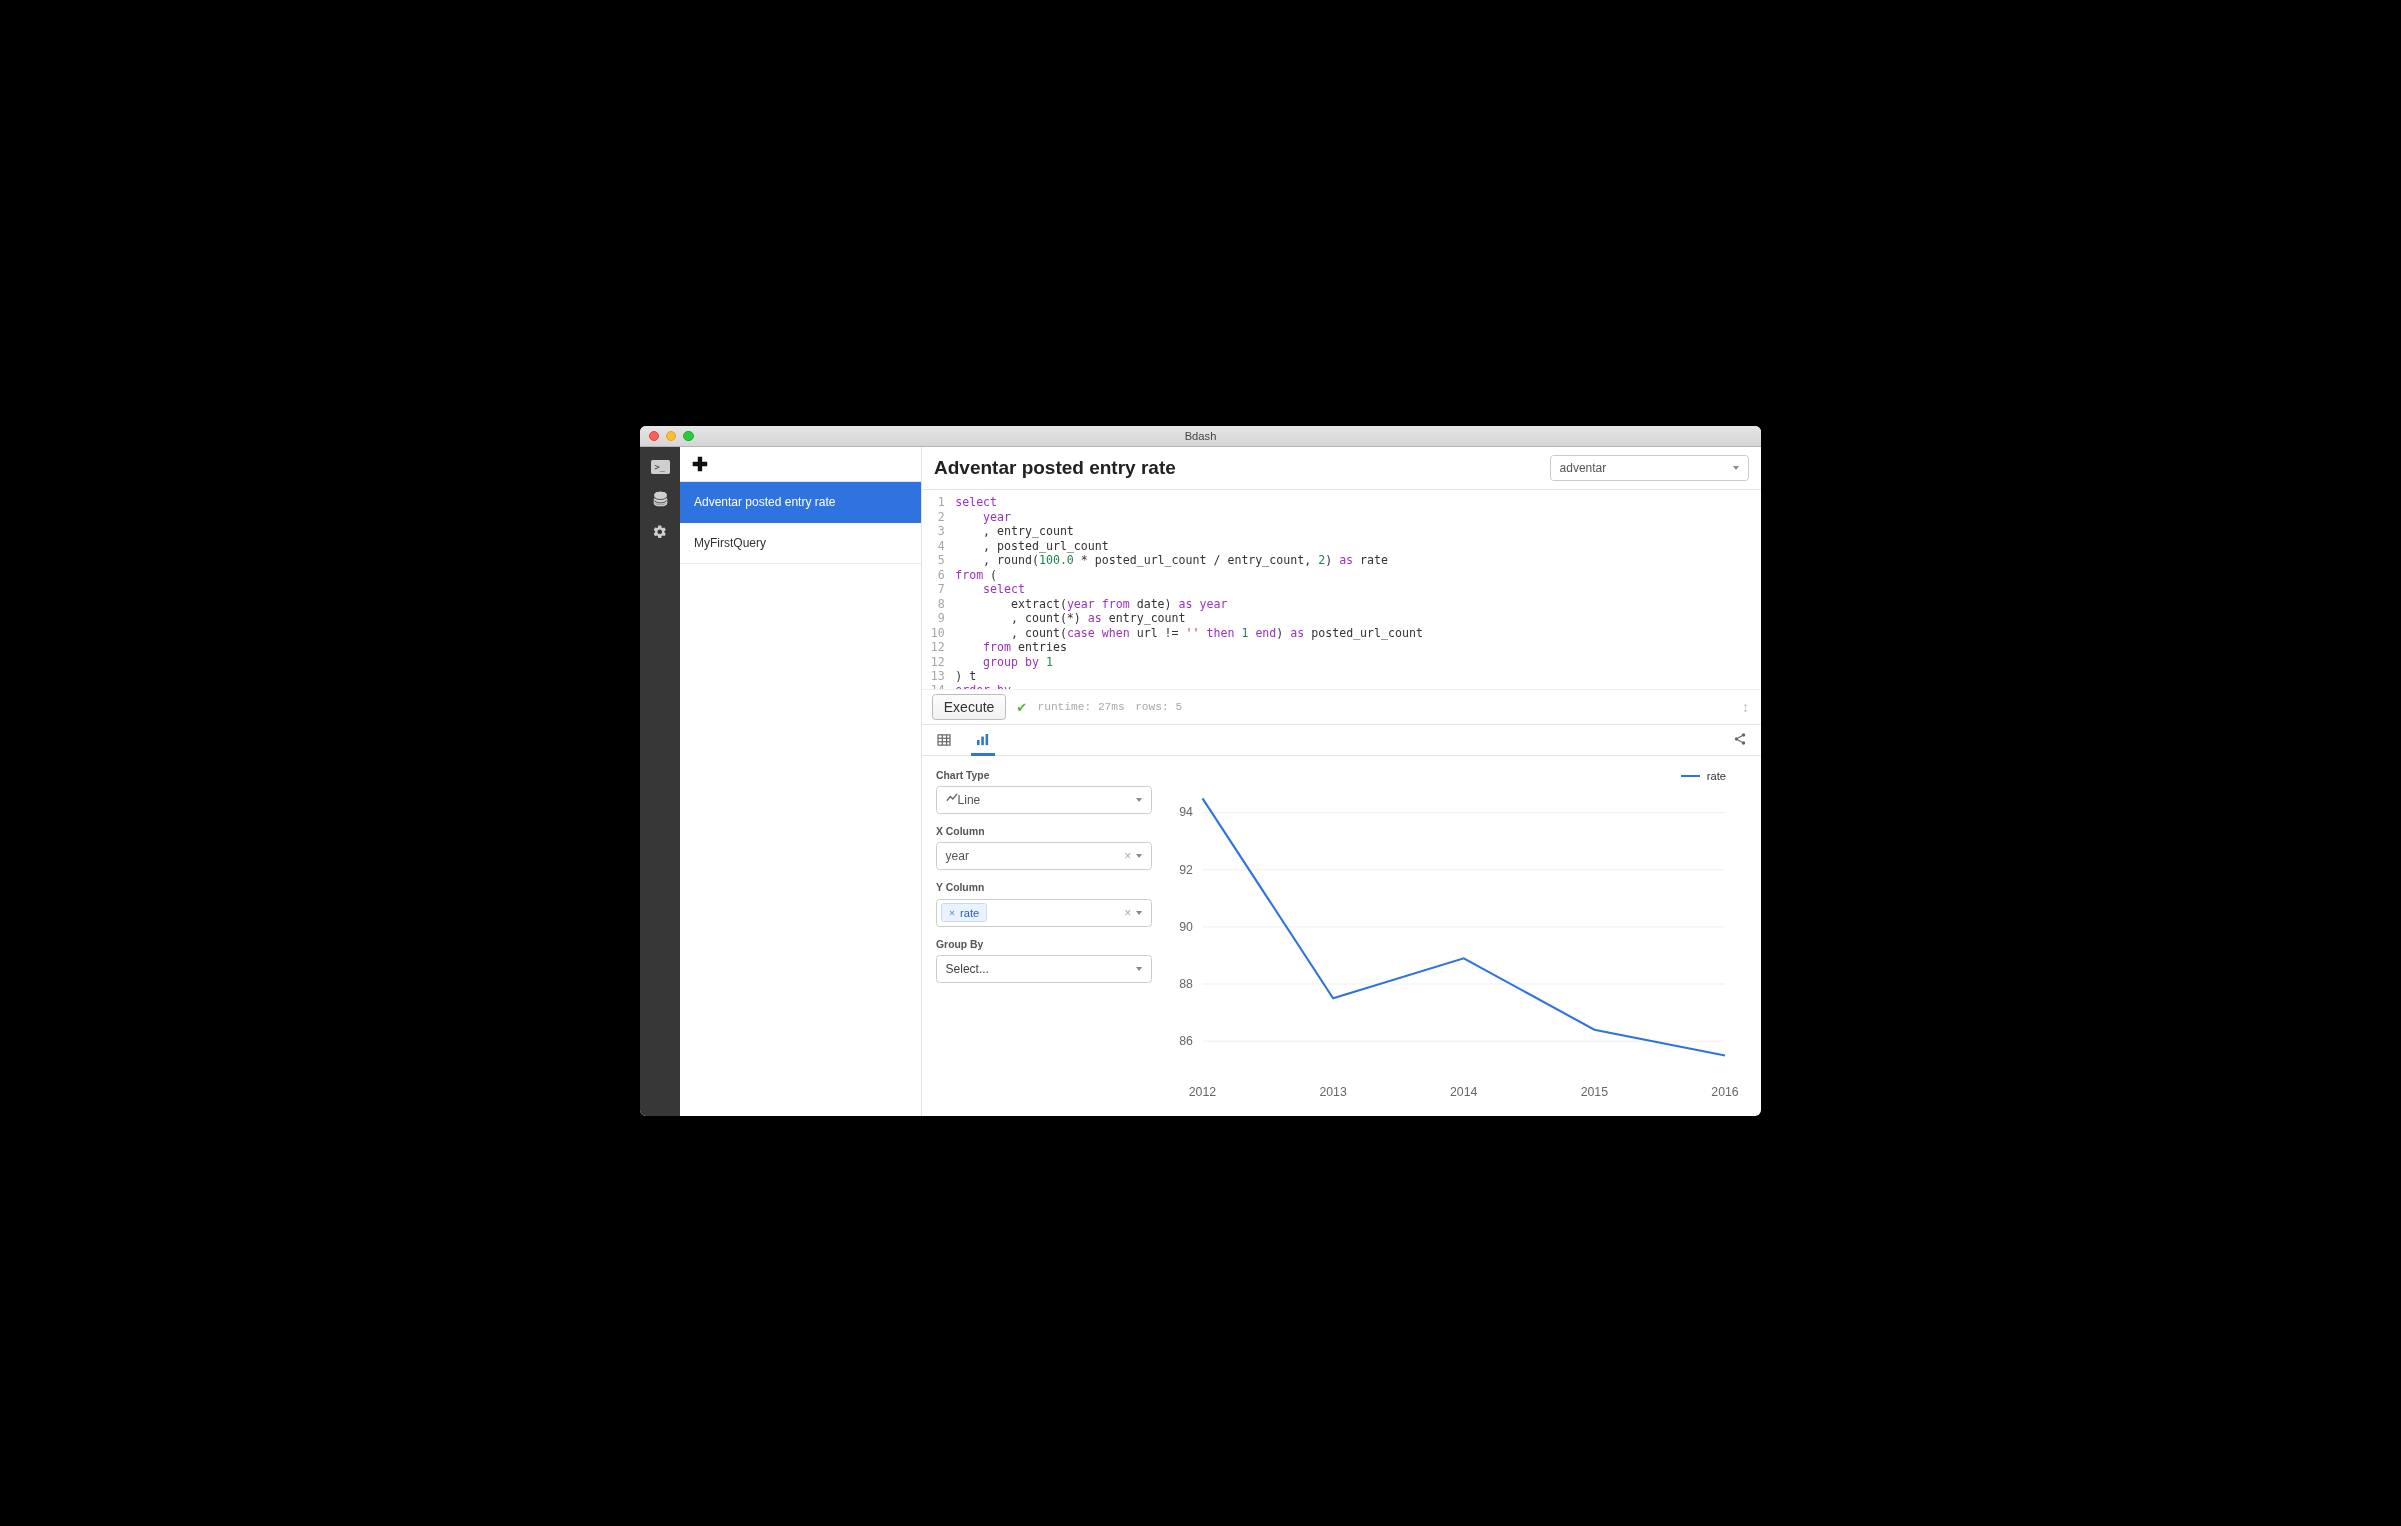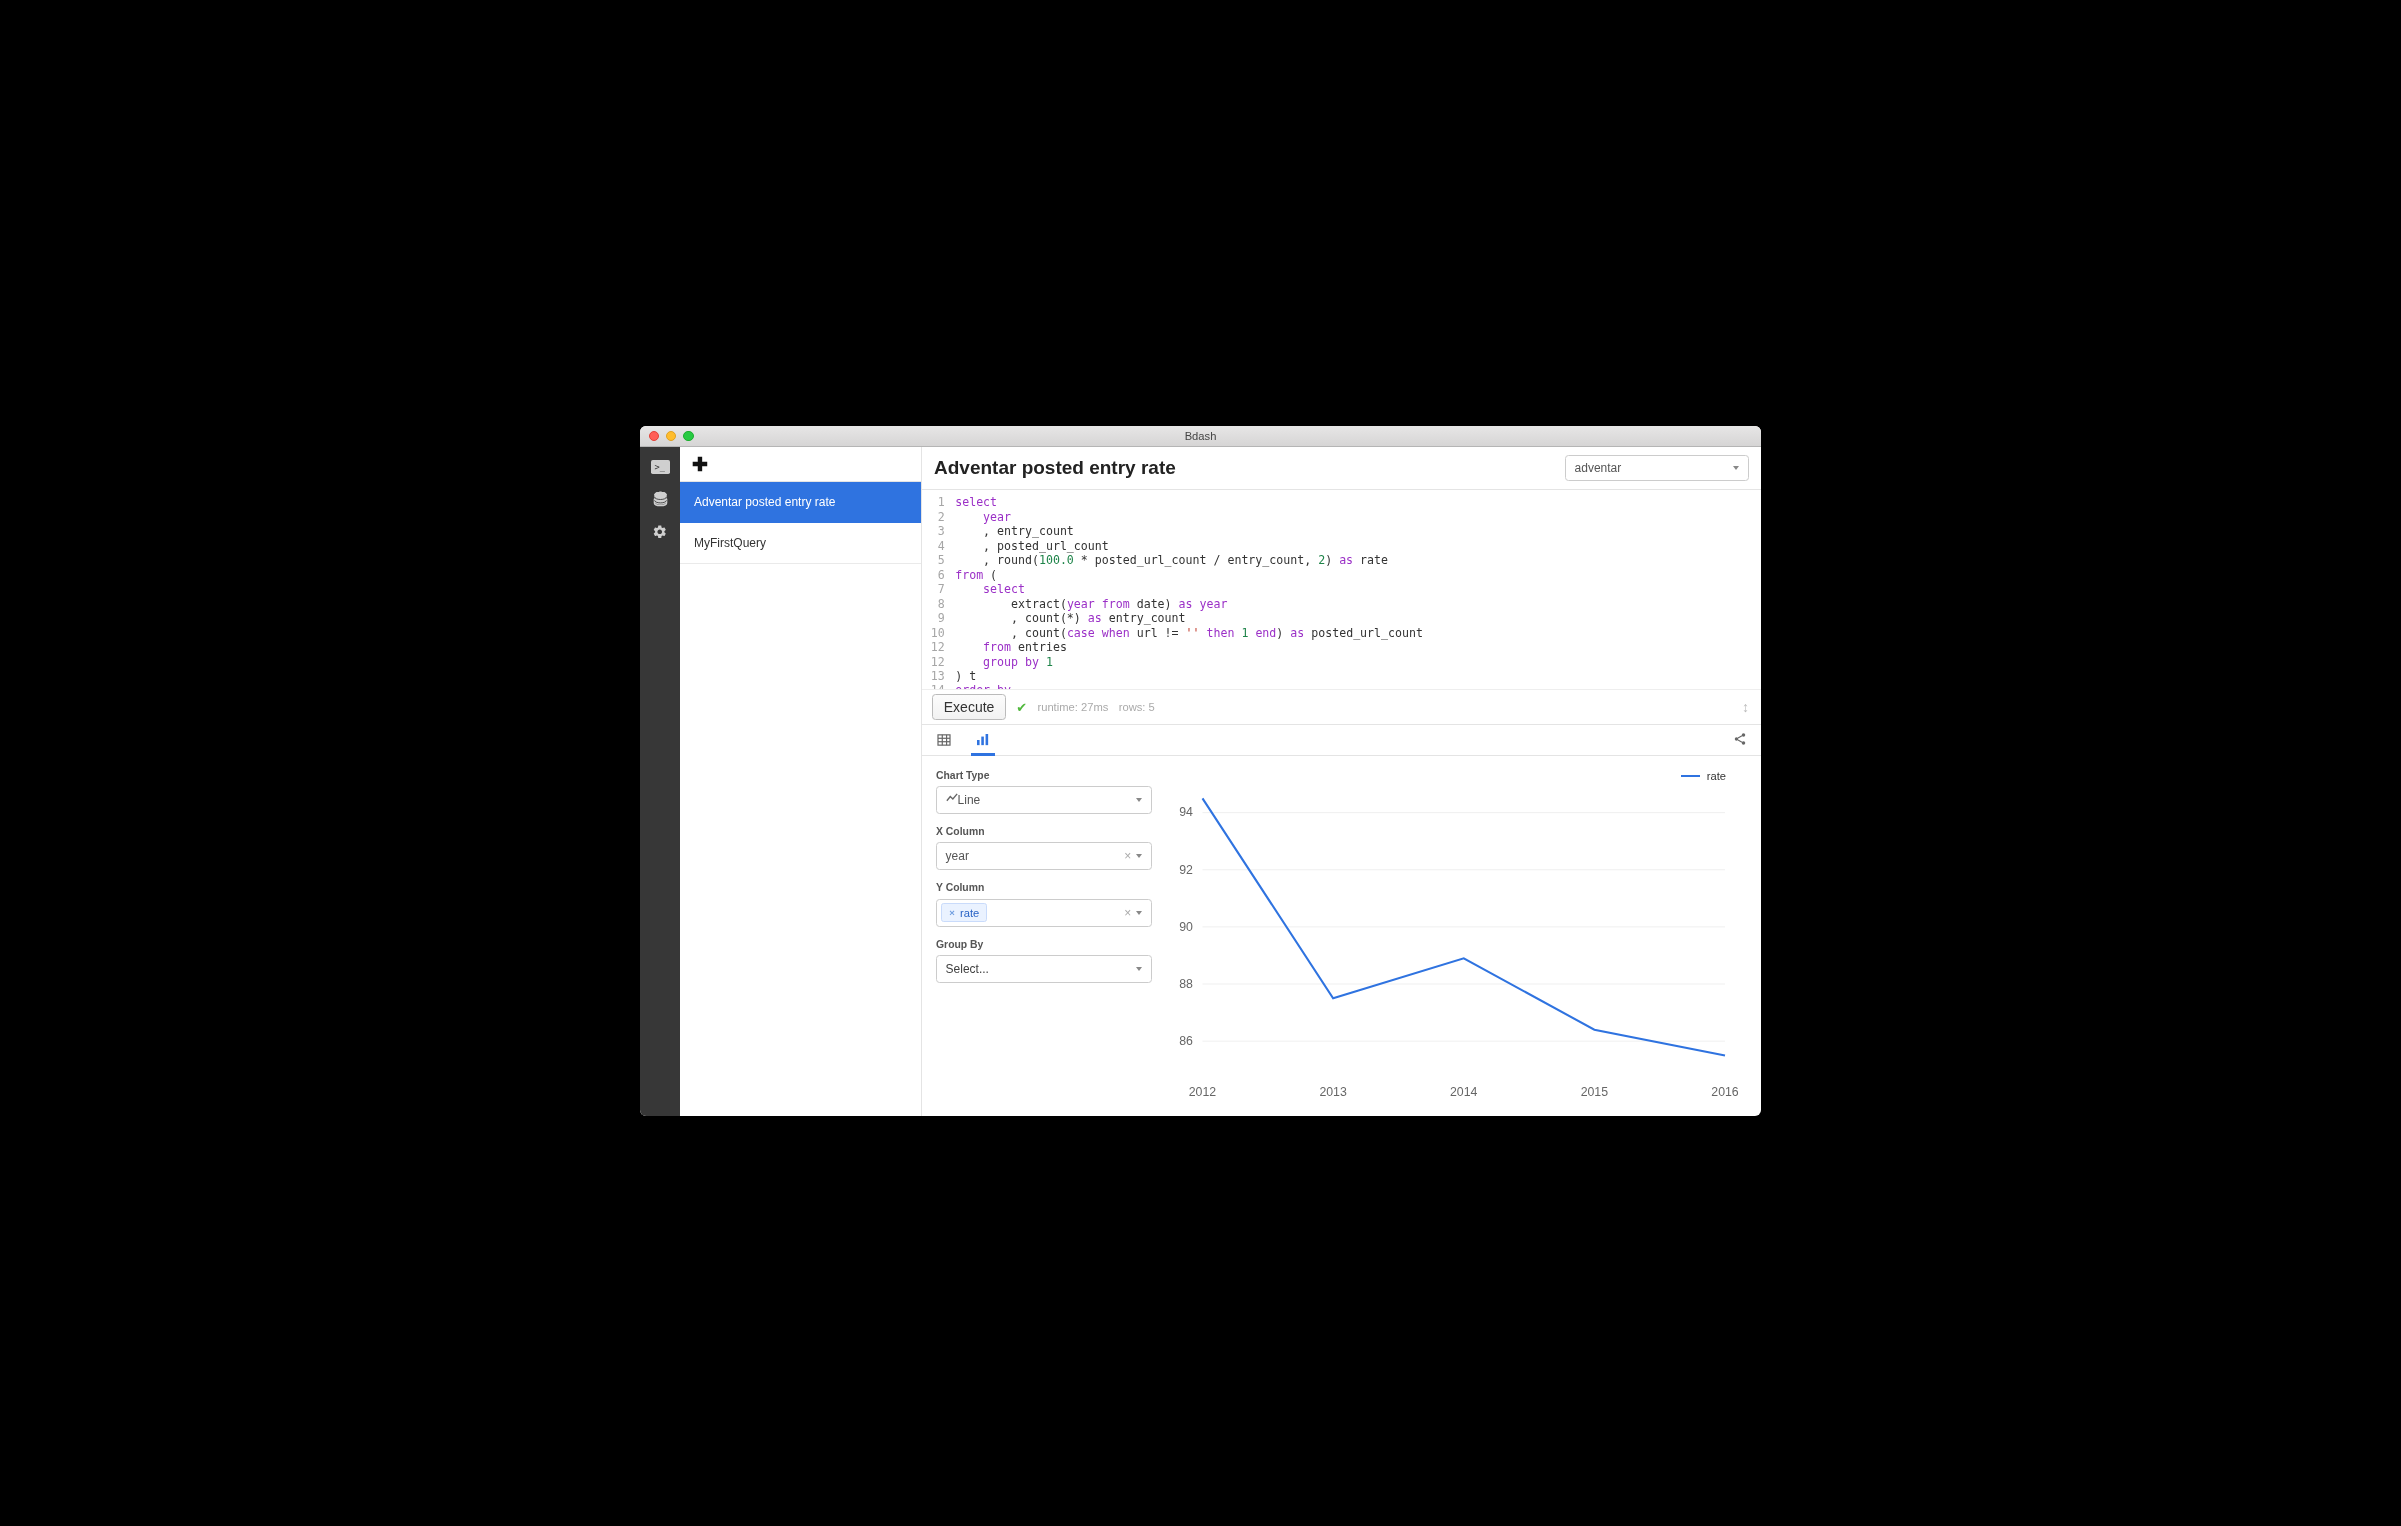--- a/index.html
+++ b/index.html
@@ -108,21 +108,21 @@
       justify-content: space-between;
       padding: 0 12px;
       border-bottom: 0.9px solid #e4e4e4;
     }
     .title {
       font-size: 19px;
       font-weight: 700;
       color: #222;
     }
     .ds-select {
-      width: 184px;
+      width: 199px;
       height: 26px;
       border: 0.9px solid #ccc;
       border-radius: 3.5px;
       display: flex;
       align-items: center;
       justify-content: space-between;
       padding: 0 8.6px;
       font-size: 12px;
       color: #555;
       cursor: pointer;
@@ -168,21 +168,21 @@
     .exec-btn {
       padding: 4.3px 10.4px;
       border: 0.9px solid #bbb;
       border-radius: 3.5px;
       background: linear-gradient(#fcfcfc, #f2f2f2);
       font-size: 14px;
       cursor: pointer;
       color: #333;
     }
     .check { color: #50b83c; font-size: 13px; }
-    .stats { color: #aaa; font-size: 11.2px; }
+    .stats { color: #aaa; font-size: 11.2px; font-family: Liberation Mono, monospace; }
     .resize-handle {
       position: absolute;
       right: 12px;
       color: #bbb;
       font-size: 14px;
     }
     .tabs-row {
       height: 31px;
       display: flex;
       align-items: center;

